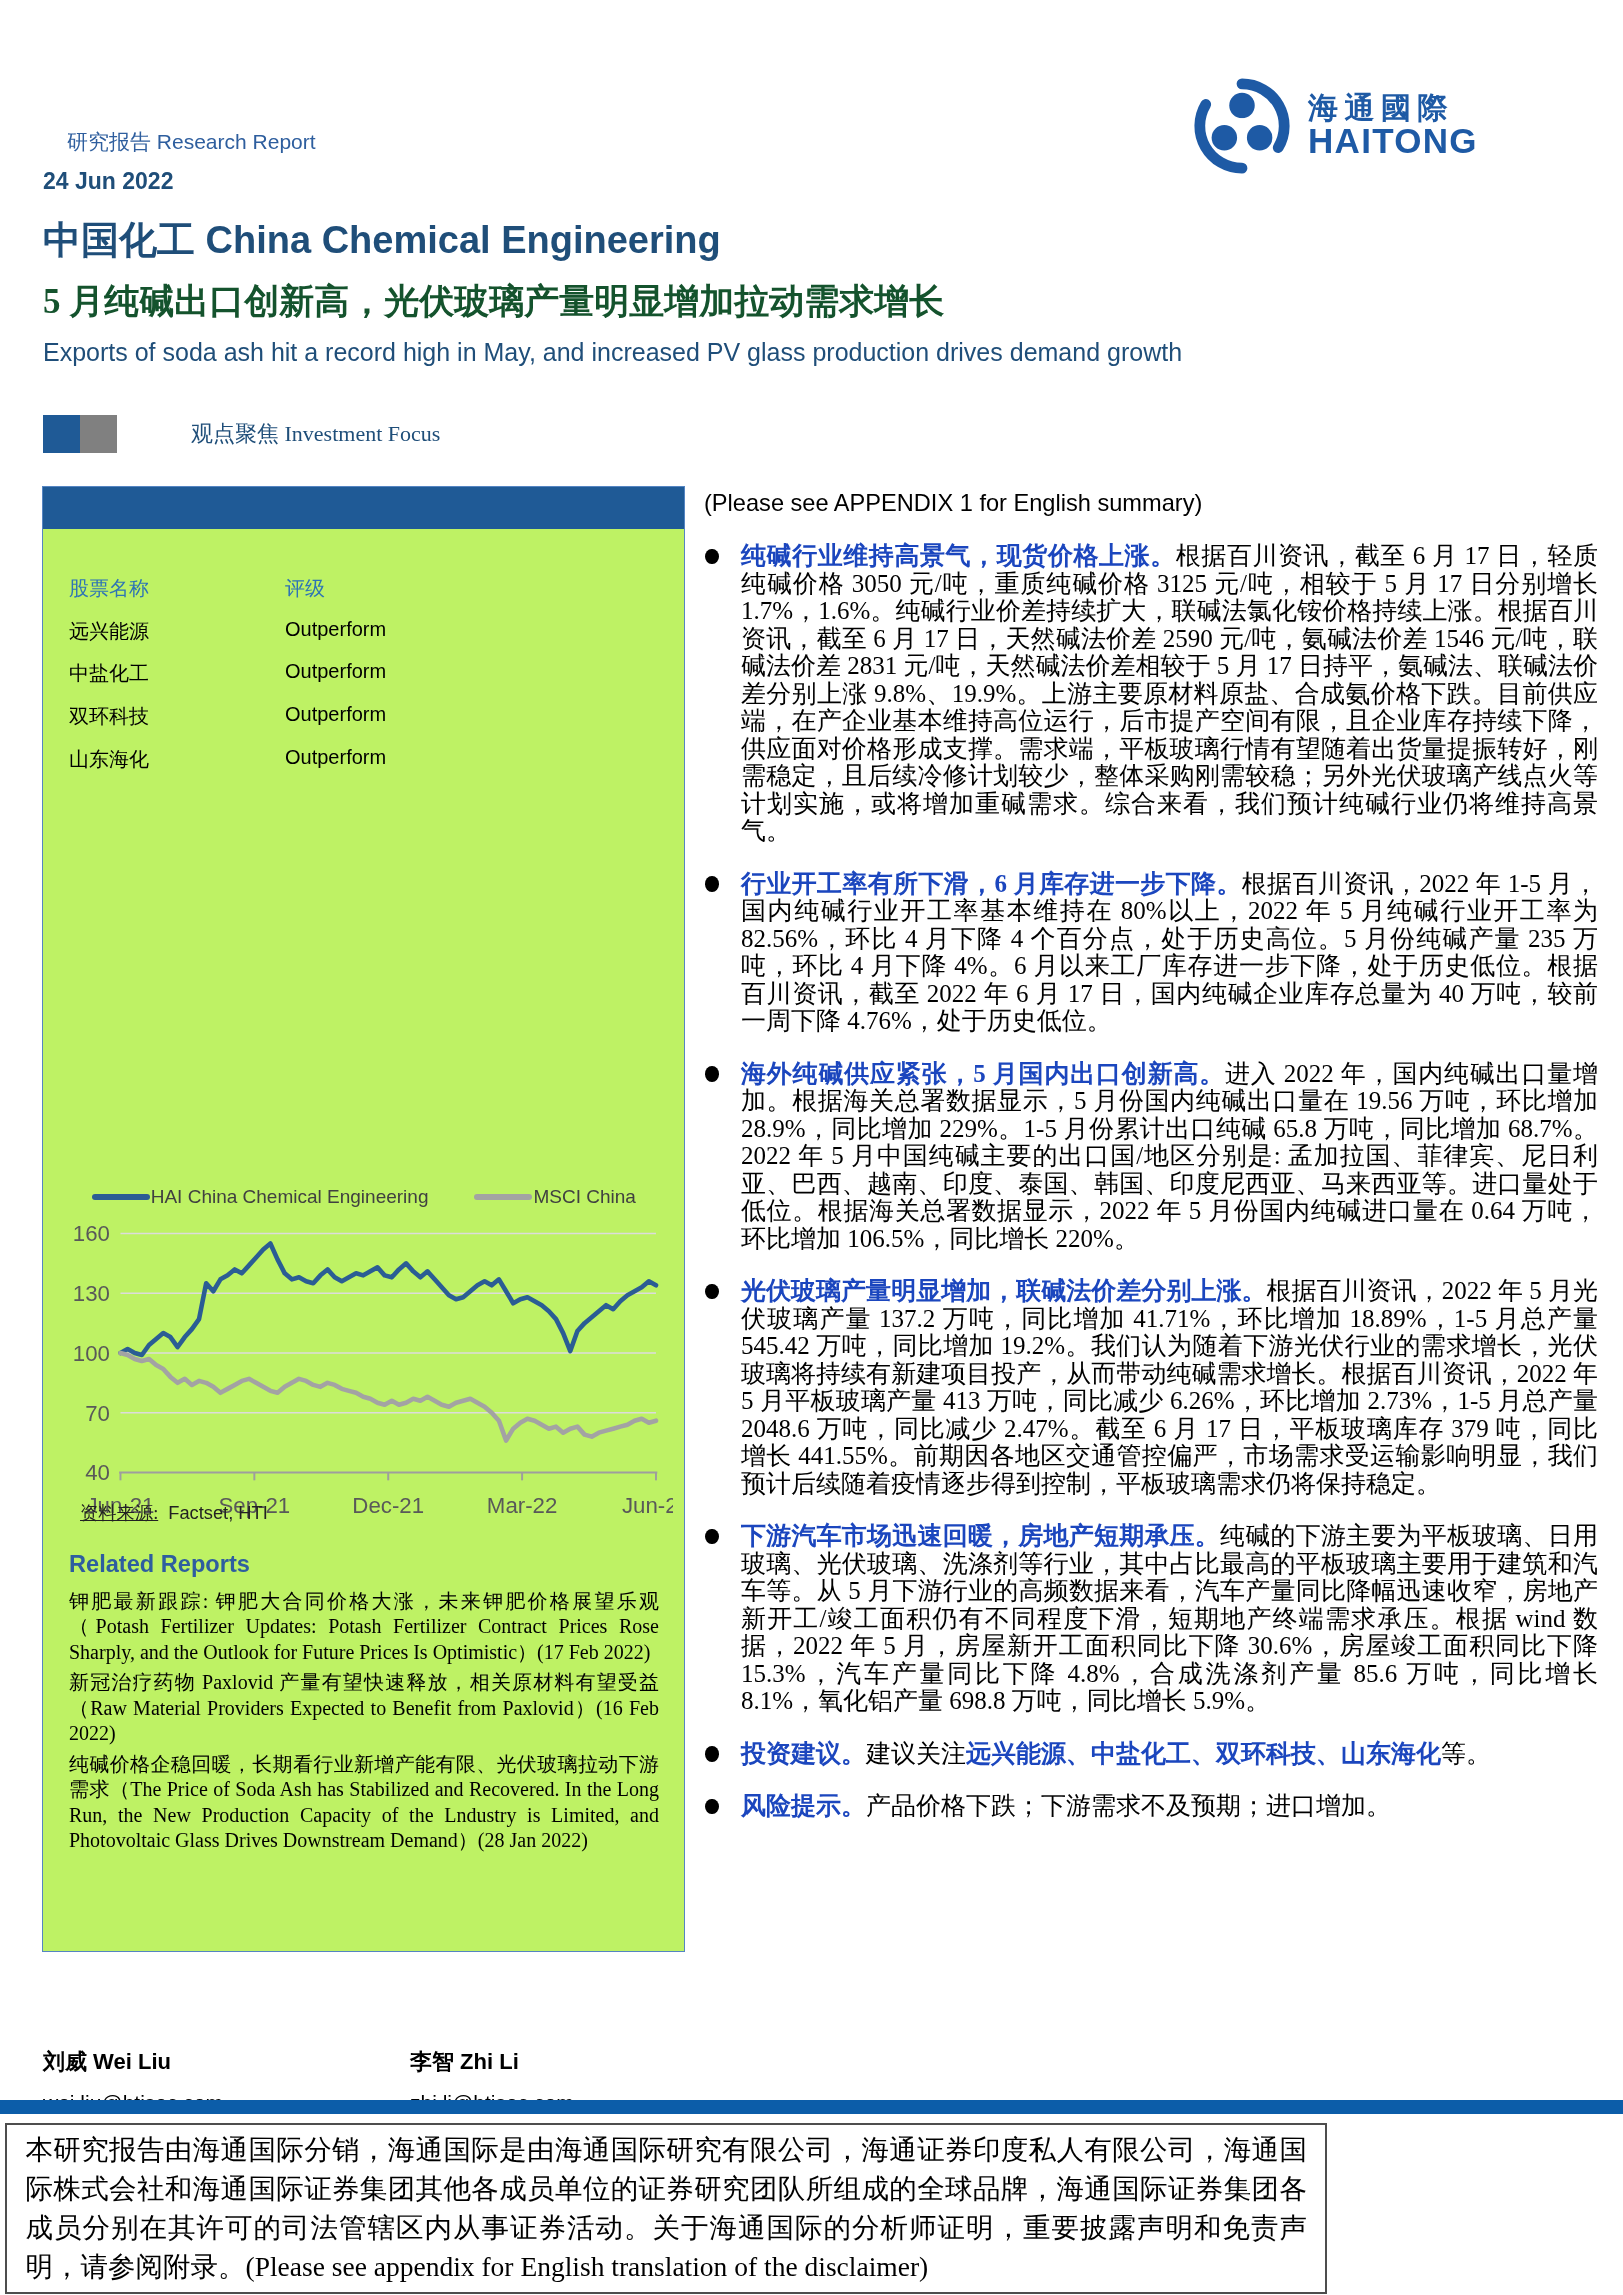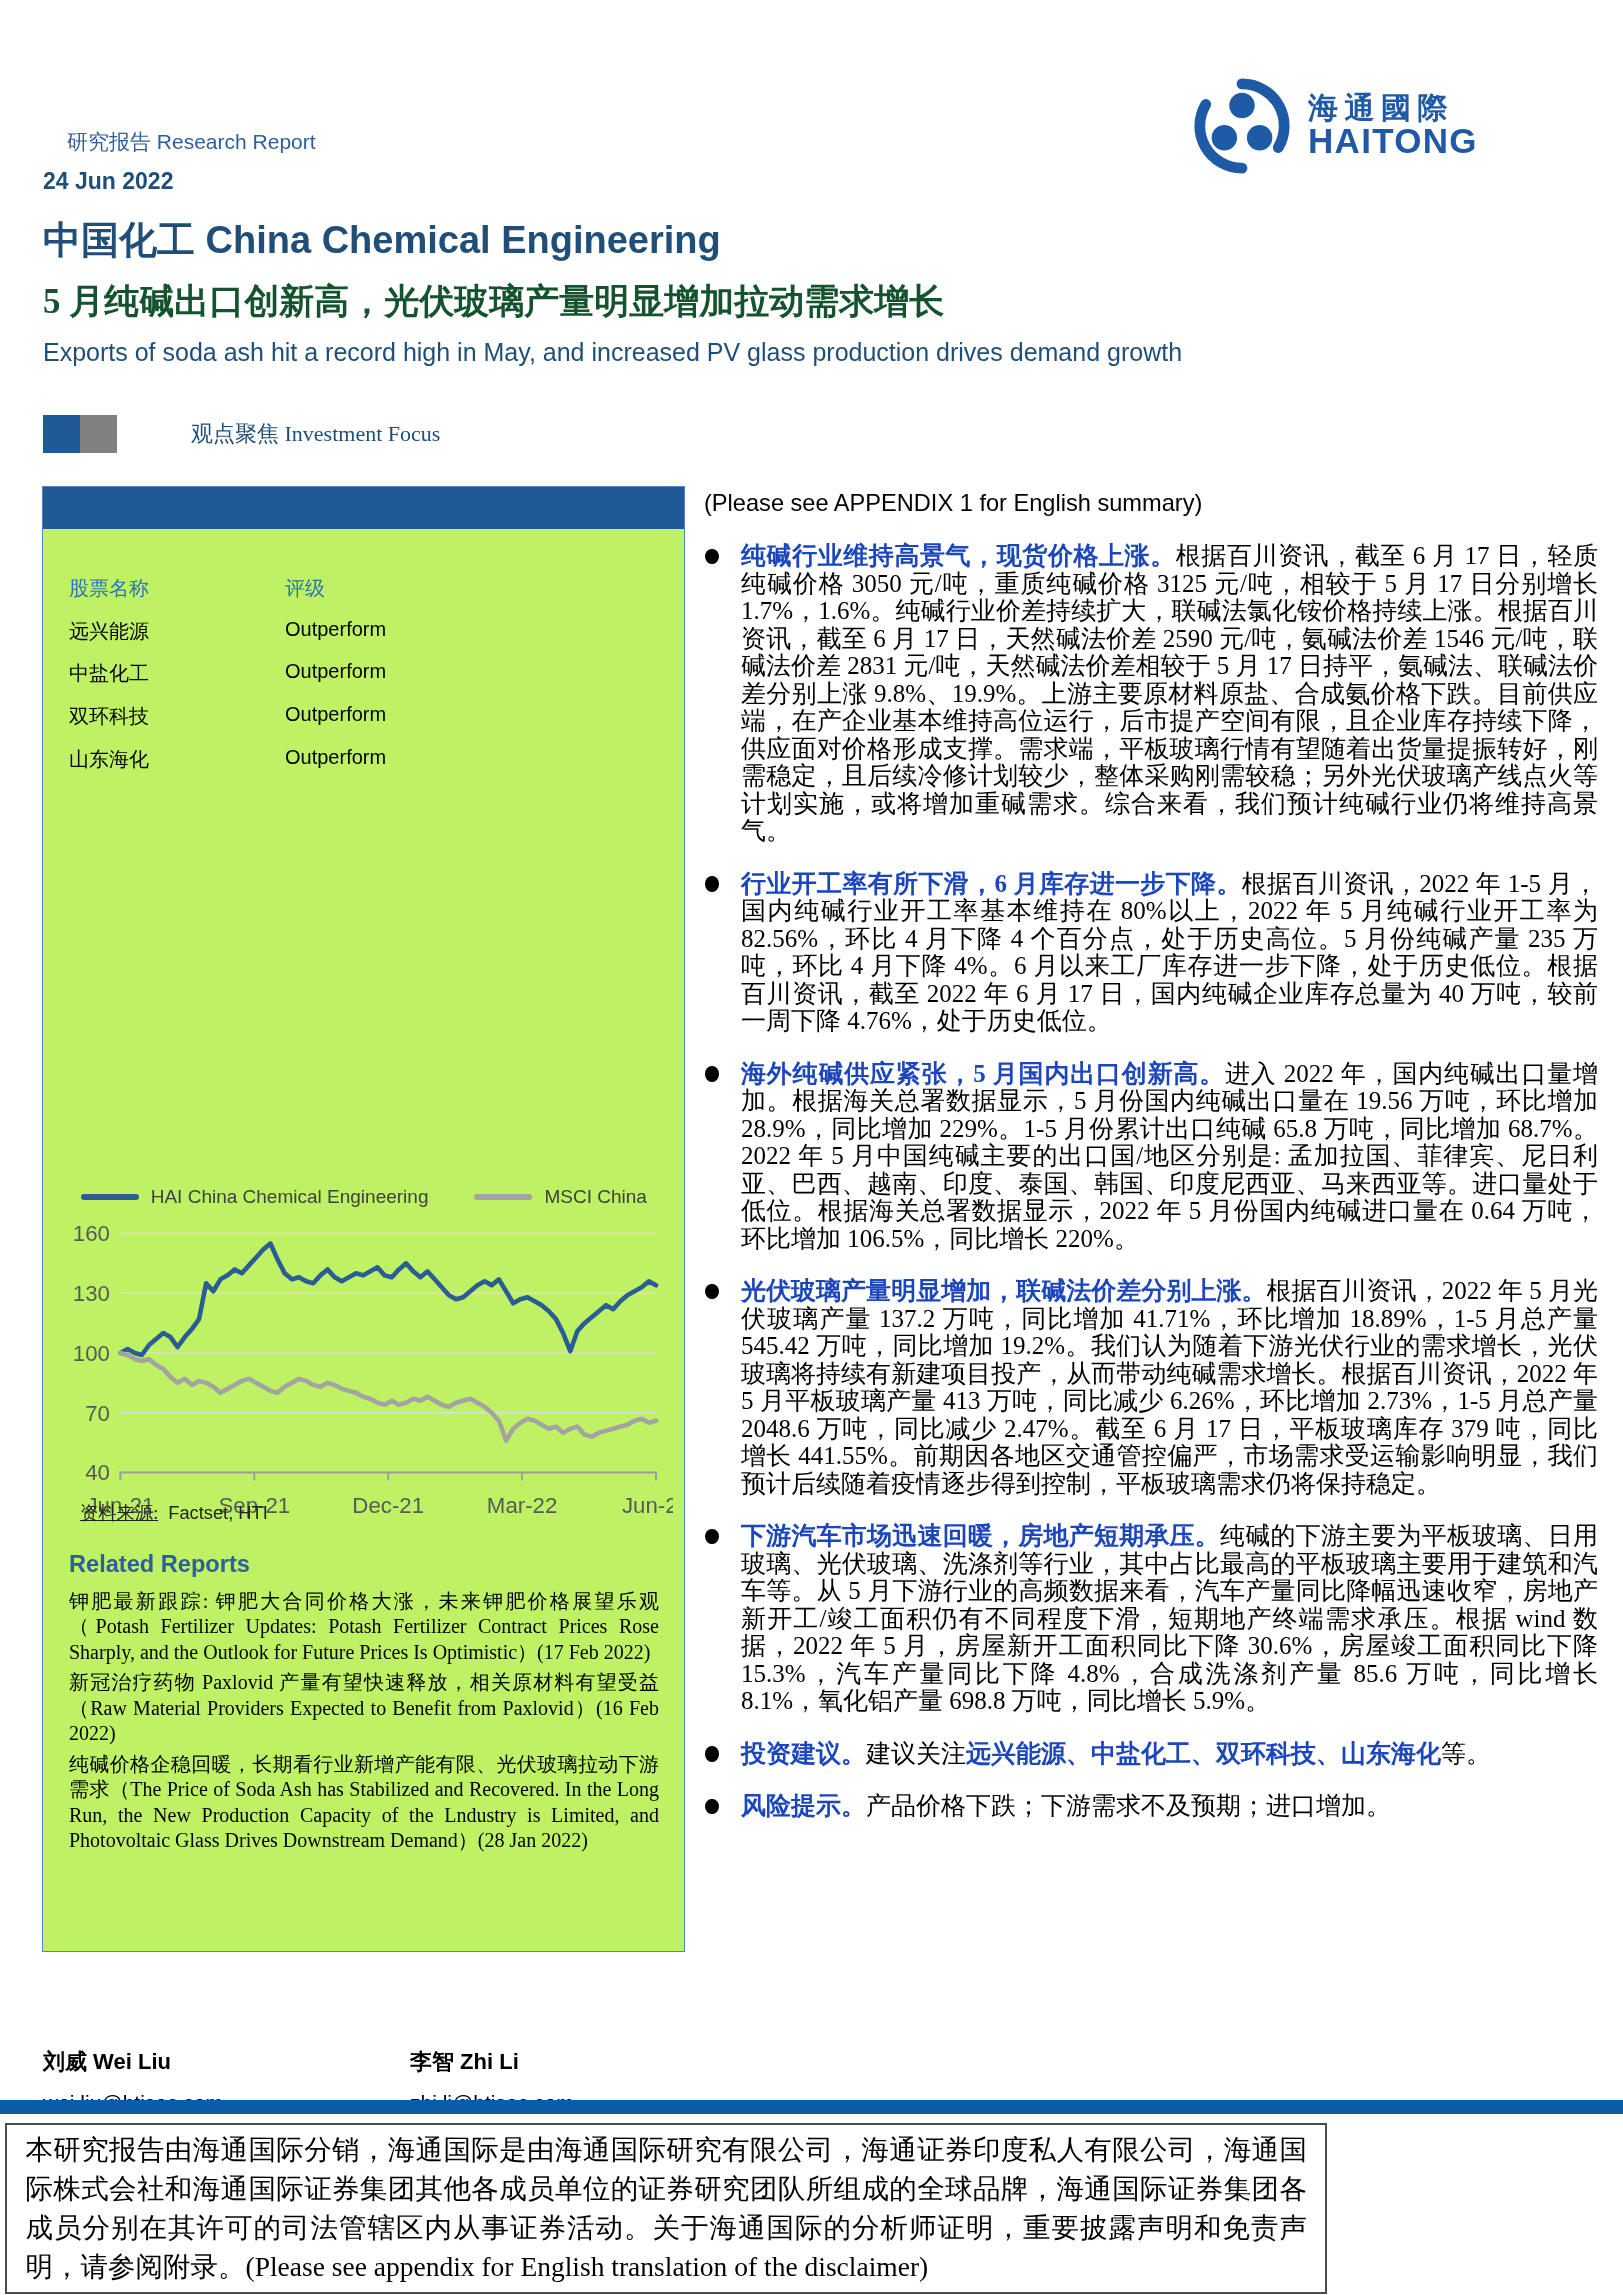--- a/index.html
+++ b/index.html
@@ -34,21 +34,21 @@
              border:1.3px solid #5585C2; background:#bef264; }
   .sidebar-bar { width:100%; height:42px; background:#1F5A96; }
   .stock-table { margin:46px 26px 0 26px; }
   .st-row { display:grid; grid-template-columns:216px 1fr; margin-bottom:15.7px; font-size:20px; }
   .st-head { color:#2E74B5; font-family:"Liberation Serif","DejaVu Serif",serif; }
   .st-name { font-family:"Liberation Serif","DejaVu Serif",serif; color:#000; }
   .st-rating { color:#000; }
 
   .chart-area { position:absolute; left:11.8px; top:699px; width:618px; }
   .legend { display:flex; justify-content:center; gap:46px; font-size:19px; color:#404040; margin-bottom:9.2px; }
-  .leg-item { display:flex; align-items:center; gap:12px; }
+  .leg-item { display:flex; align-items:center; gap:1px; }
   .swatch { width:58px; height:6.5px; border-radius:3.3px; display:inline-block; }
   #chart-svg { width:618px; height:308px; display:block; }
 
   .source-line { position:absolute; left:37px; top:1013px; font-size:18.3px; color:#222; }
   .source-line .lbl { font-family:"Liberation Serif","DejaVu Serif",serif; margin-right:10px;text-decoration:underline; }
 
   .related { position:absolute; left:26px; top:1064px; width:590px; }
   .related-title { font-size:23.6px; font-weight:700; color:#2E5E9F; margin-bottom:10.5px; }
   .related-item { font-size:20px; line-height:25.5px; text-align:justify; margin-bottom:5.2px;
                   font-family:"Liberation Serif","DejaVu Serif",serif; }

